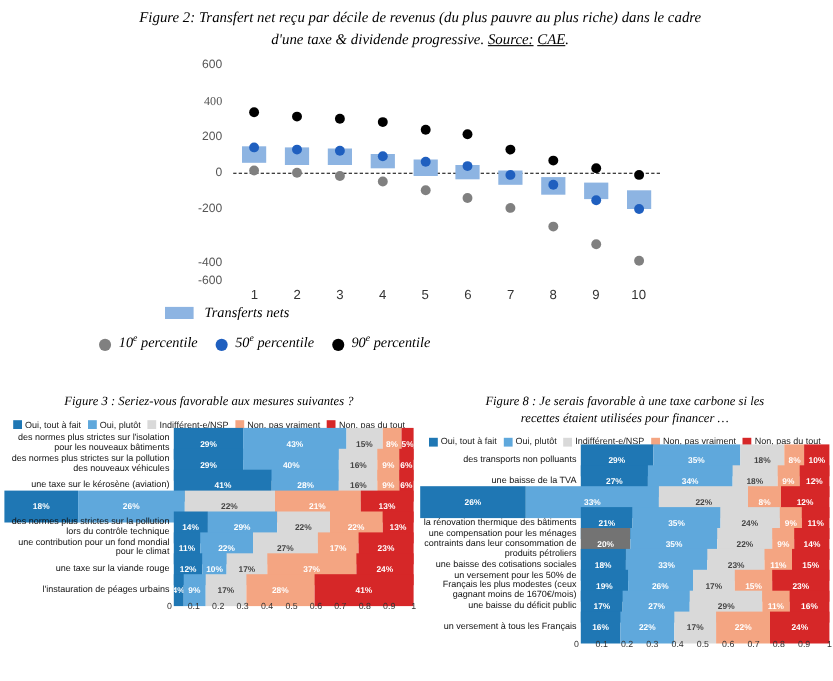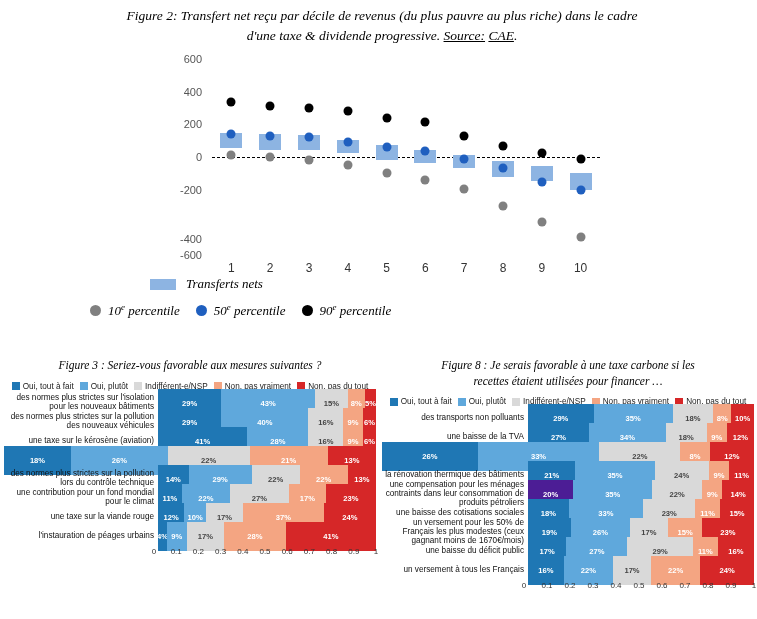--- a/index.html
+++ b/index.html
@@ -57,21 +57,21 @@
     position:absolute;left:150px;top:276px;width:320px;
     font-family:"Liberation Serif", serif;font-style:italic;font-size:13px;
     display:flex;align-items:center;gap:10px;justify-content:flex-start;
   }
   .legend1 .swatch{display:inline-block;width:26px;height:11px;background:#8db4e2;}
   .legend2{
     position:absolute;left:90px;top:302px;width:420px;
     font-family:"Liberation Serif", serif;font-style:italic;font-size:13px;
     display:flex;align-items:center;gap:16px;
   }
-  .legend2 .item{display:flex;align-items:center;gap:7px;}
+  .legend2 .item{display:flex;align-items:flex-end;gap:7px;}
   .legend2 .cdot{width:11px;height:11px;border-radius:50%;display:inline-block;}
   .legend2 sup{font-size:9px;}
 
   
   .subfig{position:absolute;top:358px;}
   #fig3{left:4px;width:372px;}
   #fig4{left:382px;width:372px;}
   .subcap{
     text-align:center;font-style:italic;font-size:11.5px;line-height:1.35;
     padding:0 10px;
@@ -119,21 +119,21 @@
   <span>d'une taxe &amp; dividende progressive. </span><u>Source:</u><span> </span><u>CAE</u><span>.</span>
 </div>
 
 <div id="fig2">
   <div class="ylabels" id="ylabels">
       <span style="top: 200px;">-600</span>
       <span style="top: 184px;">-400</span>
       <span style="top: 134.667px;">-200</span>
       <span style="top: 102px;">0</span>
       <span style="top: 69.3333px;">200</span>
-      <span style="top: 36.6667px;">400</span>
+      <span style="top: 36.6667px; font-family: Liberation Serif, serif;">400</span>
       <span style="top: 4px;">600</span>
     </div>
   <div class="plot" id="plot2">
       <div class="axisline" style="top: 98px;"></div>
       <div class="bar" style="left: 8.4px; top: 73.5px; height: 15.5167px;"></div>
       <div class="dot d10" style="left: 19.4px; top: 95.55px;"></div>
       <div class="dot d50" style="left: 19.4px; top: 75.1333px;"></div>
       <div class="dot d90" style="left: 19.4px; top: 43.2833px;"></div>
       <div class="bar" style="left: 47.2px; top: 75.1333px; height: 15.5167px;"></div>
       <div class="dot d10" style="left: 58.2px; top: 98px;"></div>
@@ -392,21 +392,21 @@
           <div class="seg dark" style="background: rgb(31, 119, 180); width: 21%; color: rgb(255, 255, 255);">21%</div>
           <div class="seg dark" style="background: rgb(95, 168, 220); width: 35%; color: rgb(255, 255, 255);">35%</div>
           <div class="seg" style="background: rgb(217, 217, 217); width: 24%; color: rgb(68, 68, 68);">24%</div>
           <div class="seg dark" style="background: rgb(244, 165, 130); width: 9%; color: rgb(255, 255, 255);">9%</div>
           <div class="seg dark" style="background: rgb(214, 39, 40); width: 11%; color: rgb(255, 255, 255);">11%</div>
         </div>
       </div>
       <div class="row">
         <div class="rowlabel">une compensation pour les ménages contraints dans leur consommation de produits pétroliers</div>
         <div class="rowbar">
-          <div class="seg dark" style="background: #4c1d95; width: 20%; color: rgb(255, 255, 255);">20%</div>
+          <div class="seg dark" style="background: #737373; width: 20%; color: rgb(255, 255, 255);">20%</div>
           <div class="seg dark" style="background: rgb(95, 168, 220); width: 35%; color: rgb(255, 255, 255);">35%</div>
           <div class="seg" style="background: rgb(217, 217, 217); width: 22%; color: rgb(68, 68, 68);">22%</div>
           <div class="seg dark" style="background: rgb(244, 165, 130); width: 9%; color: rgb(255, 255, 255);">9%</div>
           <div class="seg dark" style="background: rgb(214, 39, 40); width: 14%; color: rgb(255, 255, 255);">14%</div>
         </div>
       </div>
       <div class="row">
         <div class="rowlabel">une baisse des cotisations sociales</div>
         <div class="rowbar">
           <div class="seg dark" style="background: rgb(31, 119, 180); width: 18%; color: rgb(255, 255, 255);">18%</div>

